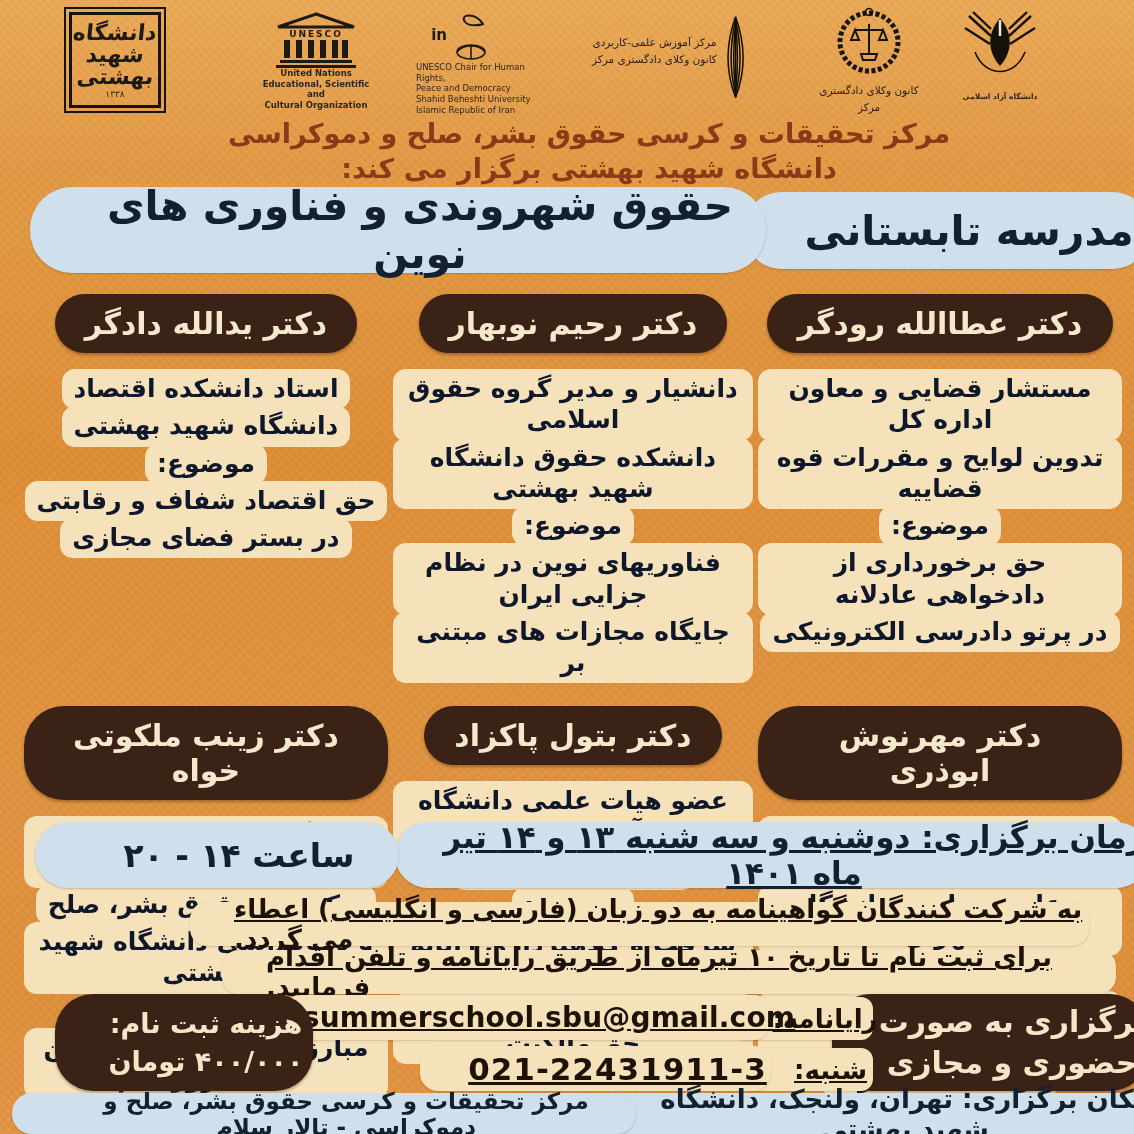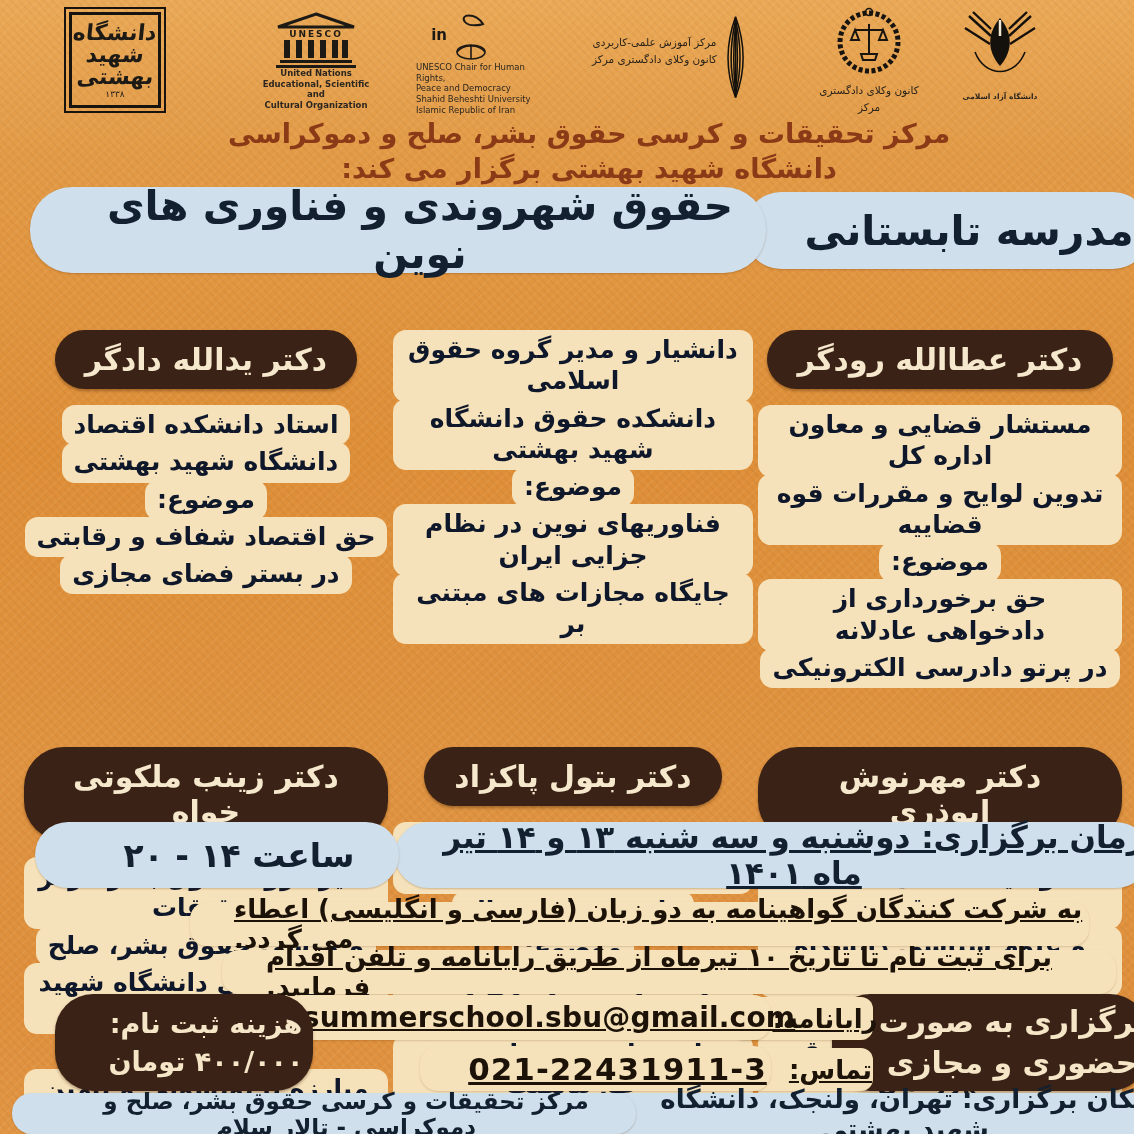--- a/index.html
+++ b/index.html
@@ -32,21 +32,21 @@
     text-decoration:underline;
   }
   
   .header-text{top:116px;left:0;right:0;text-align:center;color:#8a3a17;font-weight:bold;font-size:27px;line-height:1.3;}
   
   .title-right{left:745px;top:192px;width:360px;height:77px;border-radius:36px;font-size:41px;}
   .title-left{left:30px;top:187px;width:692px;height:86px;border-radius:42px;font-size:41px;}
   
   .speakers{position:absolute;top:294px;left:0;width:1134px;padding:0 12px;box-sizing:border-box;
     display:grid;grid-template-columns:364px 360px 364px;column-gap:5px;row-gap:26px;direction:rtl;}
-  .card{text-align:center;margin-top:36px;}
+  .card{text-align:center;}
   .name-pill{
     display:inline-block;background:#3a2316;color:#f6e8cd;font-weight:bold;font-size:30px;
     padding:12px 30px;border-radius:40px;margin-bottom:16px;box-shadow:0 2px 3px rgba(60,25,0,0.35);
   }
   .card-lines{line-height:1.0;}
   .card-lines .line{margin:0;padding:0;}
   .hl{
     display:inline-block;background:#f6e2ba;color:#0f172a;font-weight:bold;font-size:25px;
     padding:4px 12px 5px;border-radius:13px;margin-bottom:-3px;line-height:1.25;
   }
@@ -225,20 +225,21 @@
       <div class="name-pill">دکتر عطاالله رودگر</div>
       <div class="card-lines">
           <div class="line"><span class="hl">مستشار قضایی و معاون اداره کل</span></div>
           <div class="line"><span class="hl">تدوین لوایح و مقررات قوه قضاییه</span></div>
           <div class="line"><span class="hl">موضوع:</span></div>
           <div class="line"><span class="hl">حق برخورداری از دادخواهی عادلانه</span></div>
           <div class="line"><span class="hl">در پرتو دادرسی الکترونیکی</span></div>
         </div>
     </div>
     <div class="card">
+      <div class="name-pill">دکتر رحیم نوبهار</div>
       <div class="card-lines">
           <div class="line"><span class="hl">دانشیار و مدیر گروه حقوق اسلامی</span></div>
           <div class="line"><span class="hl">دانشکده حقوق دانشگاه شهید بهشتی</span></div>
           <div class="line"><span class="hl">موضوع:</span></div>
           <div class="line"><span class="hl">فناوریهای نوین در نظام جزایی ایران</span></div>
           <div class="line"><span class="hl">جایگاه مجازات های مبتنی بر</span></div>
         </div>
     </div>
     <div class="card">
       <div class="name-pill">دکتر یدالله دادگر</div>
@@ -288,21 +289,21 @@
 
   <div class="abs pill-cream note1">به شرکت کنندگان گواهینامه به دو زبان (فارسی و انگلیسی) اعطاء می گردد.</div>
   <div class="abs pill-cream note2">برای ثبت نام تا تاریخ ۱۰ تیرماه از طریق رایانامه و تلفن اقدام فرمایید.</div>
 
   <div class="abs pill-brown format-pill">
     <span>برگزاری به صورت</span>
     <span>حضوری و مجازی</span>
   </div>
   <div class="abs pill-cream email-label">رایانامه:</div>
   <div class="abs pill-cream email-value">summerschool.sbu@gmail.com</div>
-  <div class="abs pill-cream phone-label">تماس:</div>
+  <div class="abs pill-cream phone-label">شنبه:</div>
   <div class="abs pill-cream phone-value">021-22431911-3</div>
   <div class="abs pill-brown fee-pill">
     <span>هزینه ثبت نام:</span>
     <span>۴۰۰/۰۰۰ تومان</span>
   </div>
 
   <div class="abs pill-blue loc-pill">مکان برگزاری: تهران، ولنجک، دانشگاه شهید بهشتی</div>
   <div class="abs pill-blue venue-pill">مرکز تحقیقات و کرسی حقوق بشر، صلح و دموکراسی - تالار سلام</div>
 
 </div>

